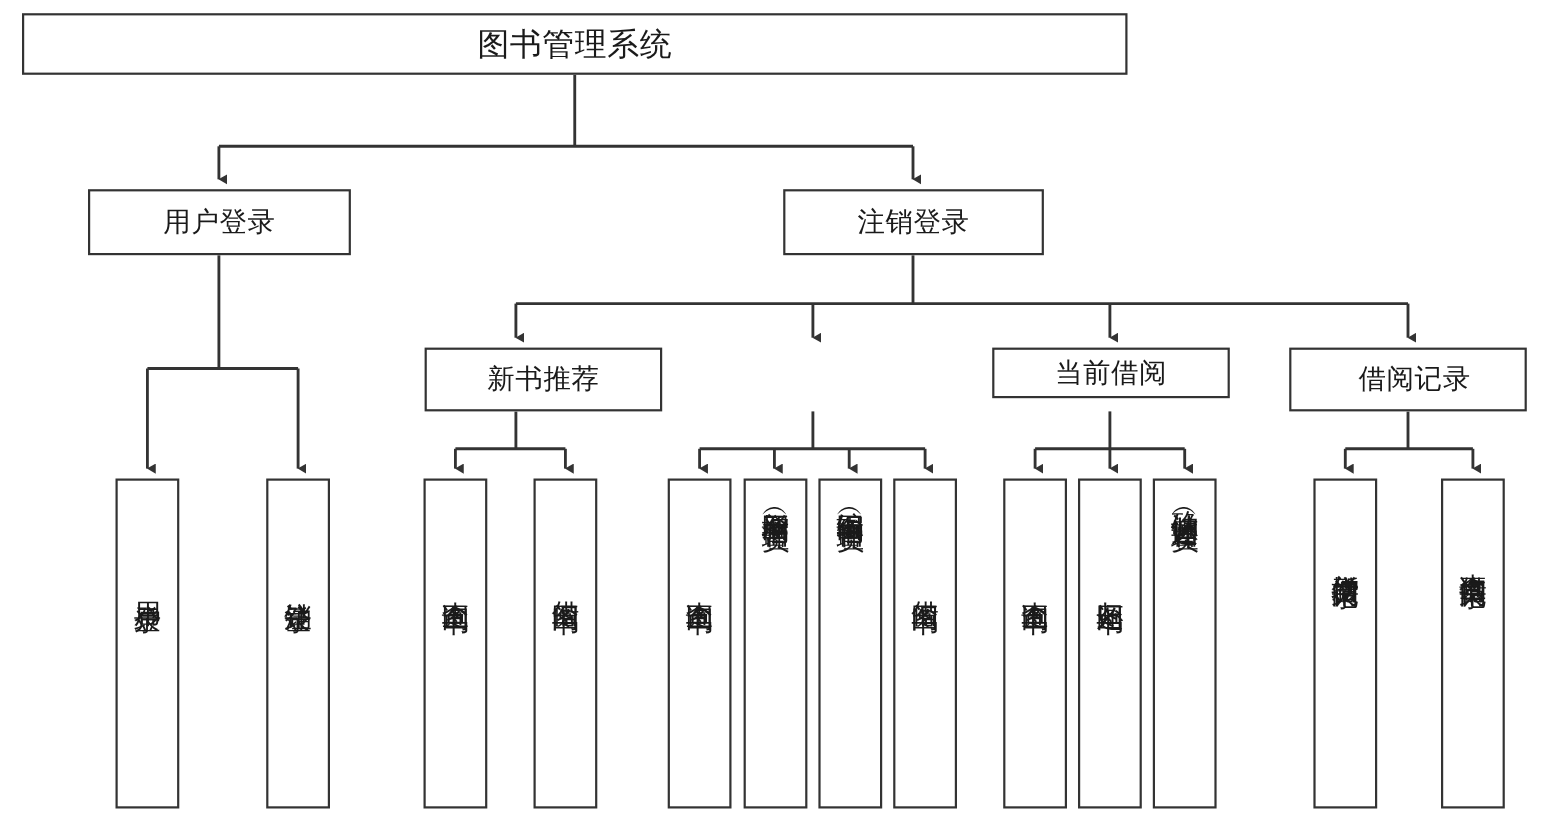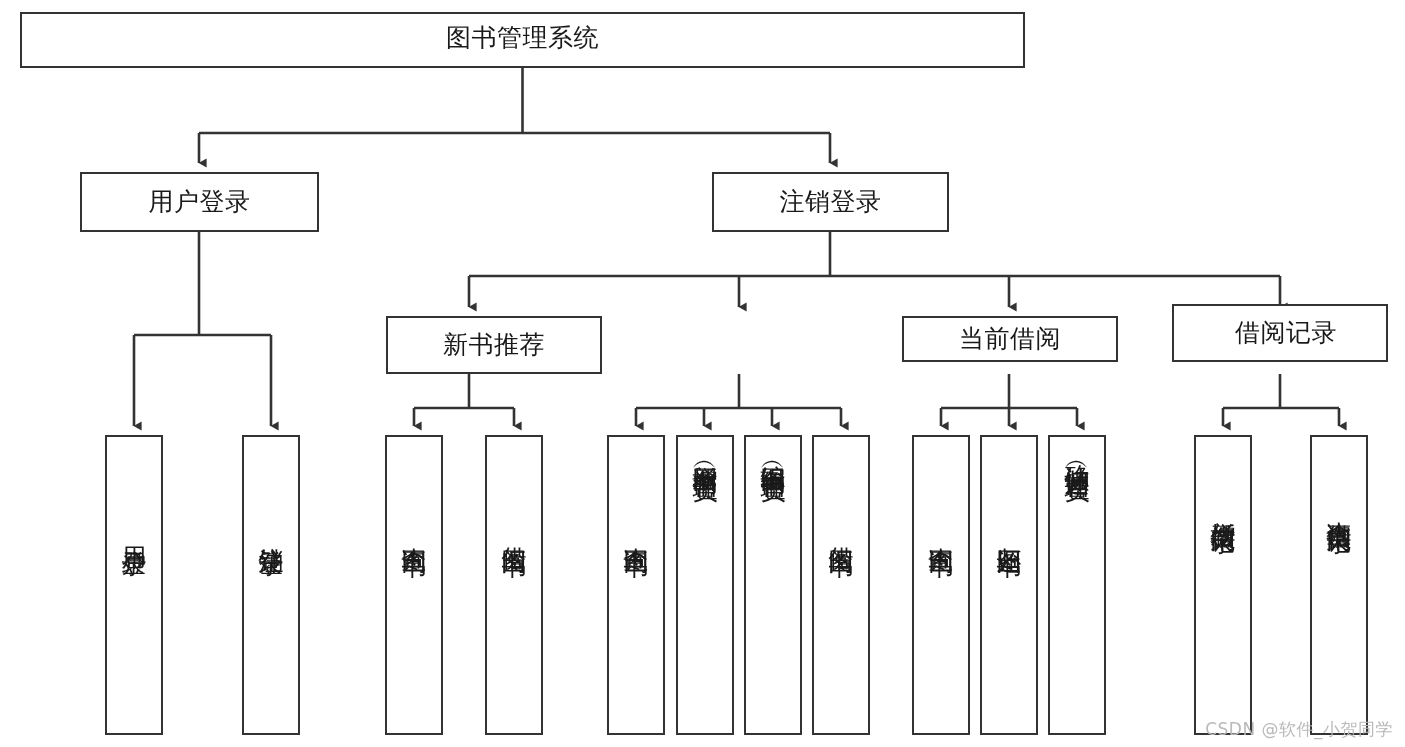--- a/index.html
+++ b/index.html
@@ -38,22 +38,21 @@
   .node .label {
     text-align: center;
     line-height: 1.18;
     white-space: nowrap;
   }
   .node.horiz .label {
     font-size: 25px;
     letter-spacing: 0.5px;
   }
   .node.root .label {
-    font-size: 25px;
-    font-family: Liberation Mono, monospace;
+    font-size: 29px;
   }
   .node.vert {
     align-items: flex-start;
     justify-content: center;
     padding-top: 8px;
   }
   .node.vert .label {
     writing-mode: vertical-rl;
     text-orientation: upright;
     font-size: 25px;
@@ -142,21 +141,21 @@
   <div class="node horiz" style="left:712px; top:172px; width:237px; height:60px;">
     <span class="label">注销登录</span>
   </div>
 
   <div class="node horiz" style="left:362px; top:316px; width:216px; height:58px;margin-left:24px;">
     <span class="label">新书推荐</span>
   </div>
   <div class="node horiz" style="left:902px; top:316px; width:216px; height:46px;">
     <span class="label">当前借阅</span>
   </div>
-  <div class="node horiz" style="left:1172px; top:304px; width:216px; height:58px;padding-left:12px;">
+  <div class="node horiz" style="left:1172px; top:316px; width:216px; height:58px;padding-left:12px;">
     <span class="label">借阅记录</span>
   </div>
 
   <div class="node vert mid" style="left:105px; top:435px; width:58px; height:300px;">
     <span class="label">用户登录</span>
   </div>
   <div class="node vert mid" style="left:242px; top:435px; width:58px; height:300px;">
     <span class="label">注销登录</span>
   </div>
 
@@ -190,15 +189,14 @@
     <span class="label">确认归还（管理员）</span>
   </div>
 
   <div class="node vert mid2" style="left:1194px; top:435px; width:58px; height:300px;">
     <span class="label">新增借阅记录</span>
   </div>
   <div class="node vert mid2" style="left:1310px; top:435px; width:58px; height:300px;">
     <span class="label">查询借阅记录</span>
   </div>
 
-  <div class="watermark">CSDN @软件_小贺同学</div>
 
 </div>
 
 </body></html>

